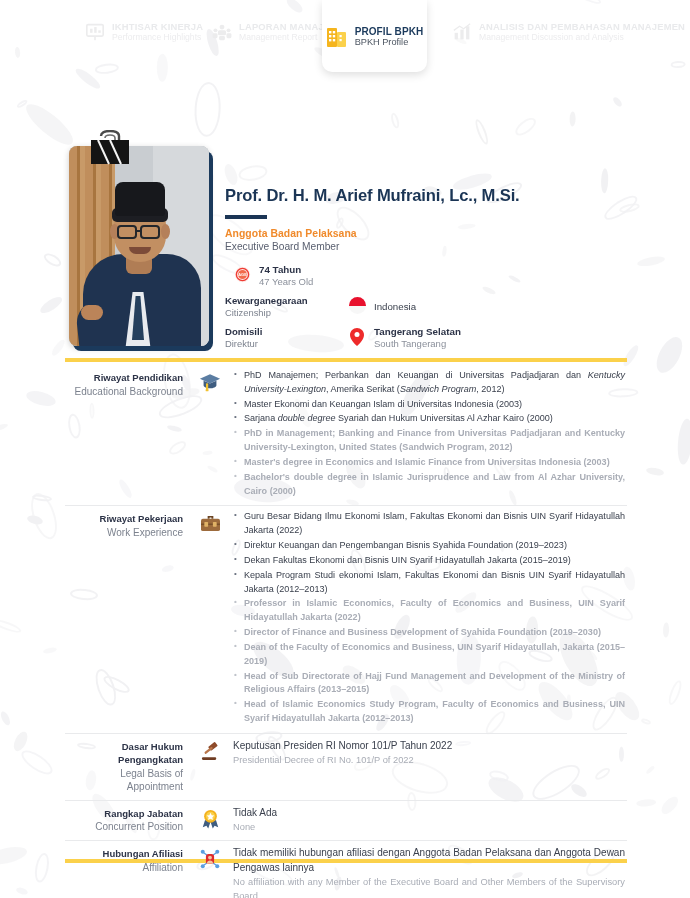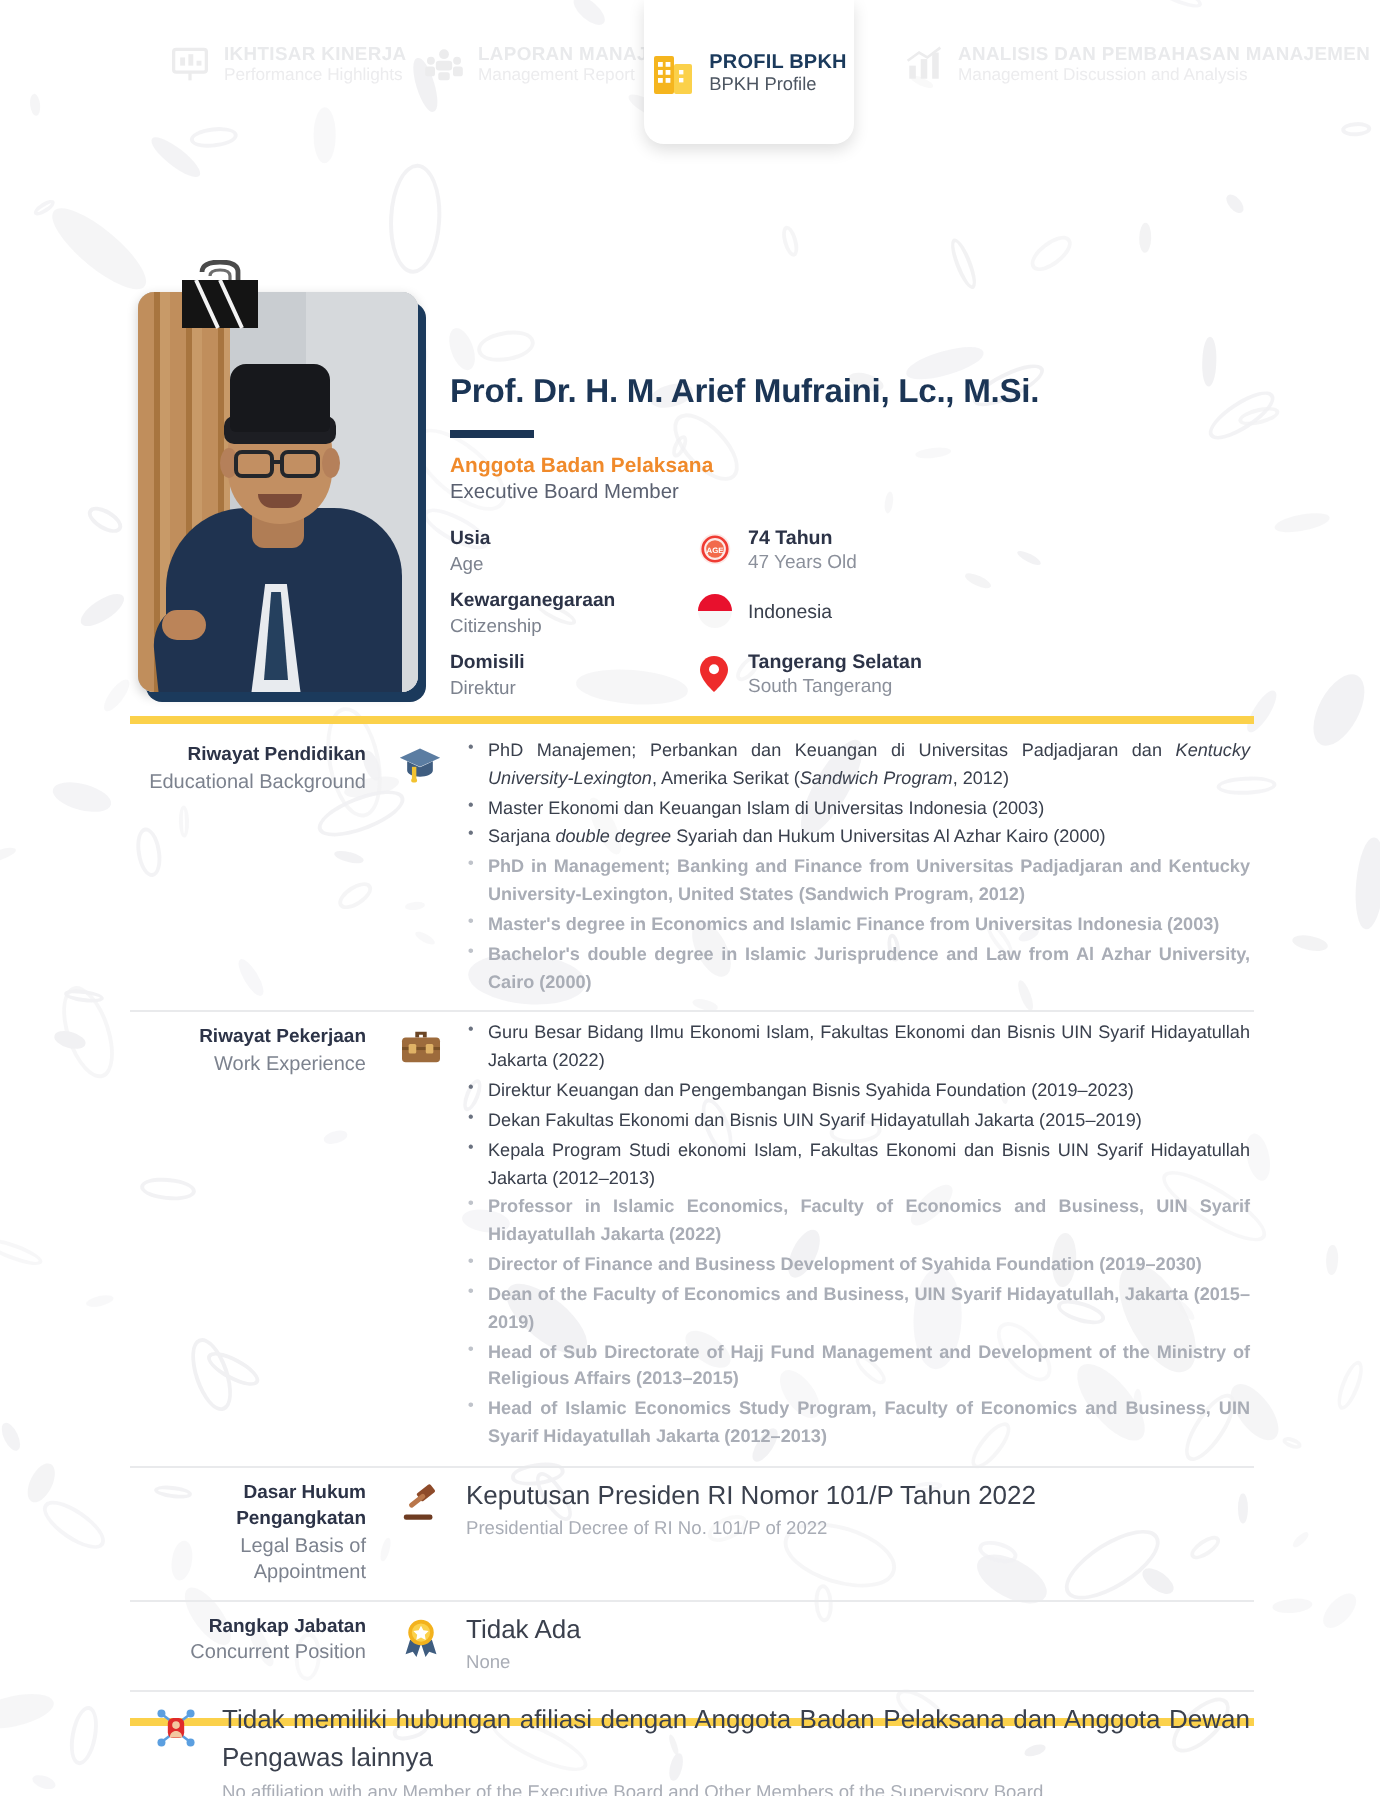--- a/index.html
+++ b/index.html
@@ -142,21 +142,21 @@
     font-size:9.05px; line-height:1.53; text-align:justify;
     color:#3a404d;
   }
   ul.bul li::before{
     content:"\2022"; position:absolute; left:1px; top:-1px; font-size:8px; color:#6b7280;
   }
   ul.bul li.en{ color:#a9adb6;font-weight:bold; }
   ul.bul li.en::before{ color:#bfc3ca; }
   ul.bul li em{ font-style:italic; }
 
-  .txt-id{ font-size:13px; color:#3a404d; line-height:1.5; text-align:justify; }
+  .txt-id{ font-size:10px; color:#3a404d; line-height:1.5; text-align:justify; }
   .txt-en{ font-size:9.3px; color:#a9adb6; line-height:1.5; margin-top:1px; text-align:justify; }
 </style>
 </head>
 <body>
 
 <div id="bg-pattern">
     <div class="petal outline" style="width: 20.1774px; height: 8.96672px; left: 118.88px; top: 289.145px; transform: rotate(88.9413deg); opacity: 0.59;"></div>
     <div class="petal" style="width: 27.819px; height: 8.9922px; left: 171.502px; top: 388.742px; transform: rotate(168.223deg); opacity: 0.67;"></div>
     <div class="petal outline" style="width: 24.0706px; height: 12.7451px; left: 142.354px; top: 821.672px; transform: rotate(93.2273deg); opacity: 0.51;"></div>
     <div class="petal outline" style="width: 25.7995px; height: 11.733px; left: 415.126px; top: 559.759px; transform: rotate(175.898deg); opacity: 0.64;"></div>
@@ -404,24 +404,20 @@
 <div id="identity">
   <div id="person-name">Prof. Dr. H. M. Arief Mufraini, Lc., M.Si.</div>
   <div id="name-rule"></div>
   <div id="role-id">Anggota Badan Pelaksana</div>
   <div id="role-en">Executive Board Member</div>
 </div>
 
 <div id="facts">
 
   <div class="fact">
-    <div class="fact-label">
-      <div class="l-id">Usia</div>
-      <div class="l-en">Age</div>
-    </div>
     <div class="fact-ico">
       <svg width="17" height="17" viewBox="0 0 20 20">
         <circle cx="10" cy="10" r="9" fill="#fde9e6"></circle>
         <circle cx="10" cy="10" r="7.2" fill="none" stroke="#ef3b33" stroke-width="1.6"></circle>
         <circle cx="10" cy="10" r="5.2" fill="#f26a4b"></circle>
         <text x="10" y="12.2" font-size="4.6" font-family="'Liberation Sans',sans-serif" font-weight="bold" fill="#ffffff" text-anchor="middle">AGE</text>
       </svg>
     </div>
     <div class="fact-val">
       <div class="v-id">74 Tahun</div>
@@ -555,20 +551,24 @@
         <path d="M10 4.2 l1.3 2.6 2.9.4 -2.1 2 .5 2.9 -2.6-1.4 -2.6 1.4 .5-2.9 -2.1-2 2.9-.4 Z" fill="#ffffff"></path>
       </svg>
     </div>
     <div class="row-body">
       <div class="txt-id">Tidak Ada</div>
       <div class="txt-en">None</div>
     </div>
   </div>
 
   <div class="row">
+    <div class="row-label">
+      <div class="r-id">Hubungan Afiliasi</div>
+      <div class="r-en">Affiliation</div>
+    </div>
     <div class="row-ico">
       <svg width="20" height="20" viewBox="0 0 22 22">
         <circle cx="3" cy="3" r="2.2" fill="#5b9fe0"></circle>
         <circle cx="19" cy="3" r="2.2" fill="#5b9fe0"></circle>
         <circle cx="3" cy="19" r="2.2" fill="#5b9fe0"></circle>
         <circle cx="19" cy="19" r="2.2" fill="#5b9fe0"></circle>
         <path d="M4 4 L8 7 M18 4 L14 7 M4 18 L8 15 M18 18 L14 15" stroke="#5b9fe0" stroke-width="1.4"></path>
         <rect x="6.5" y="5.5" width="9" height="11" rx="3" fill="#e02b2b"></rect>
         <circle cx="11" cy="9.4" r="2.1" fill="#f3c7a0"></circle>
         <path d="M7.6 16.2 c0-2.4 1.6-3.6 3.4-3.6 s3.4 1.2 3.4 3.6 Z" fill="#f3c7a0"></path>

